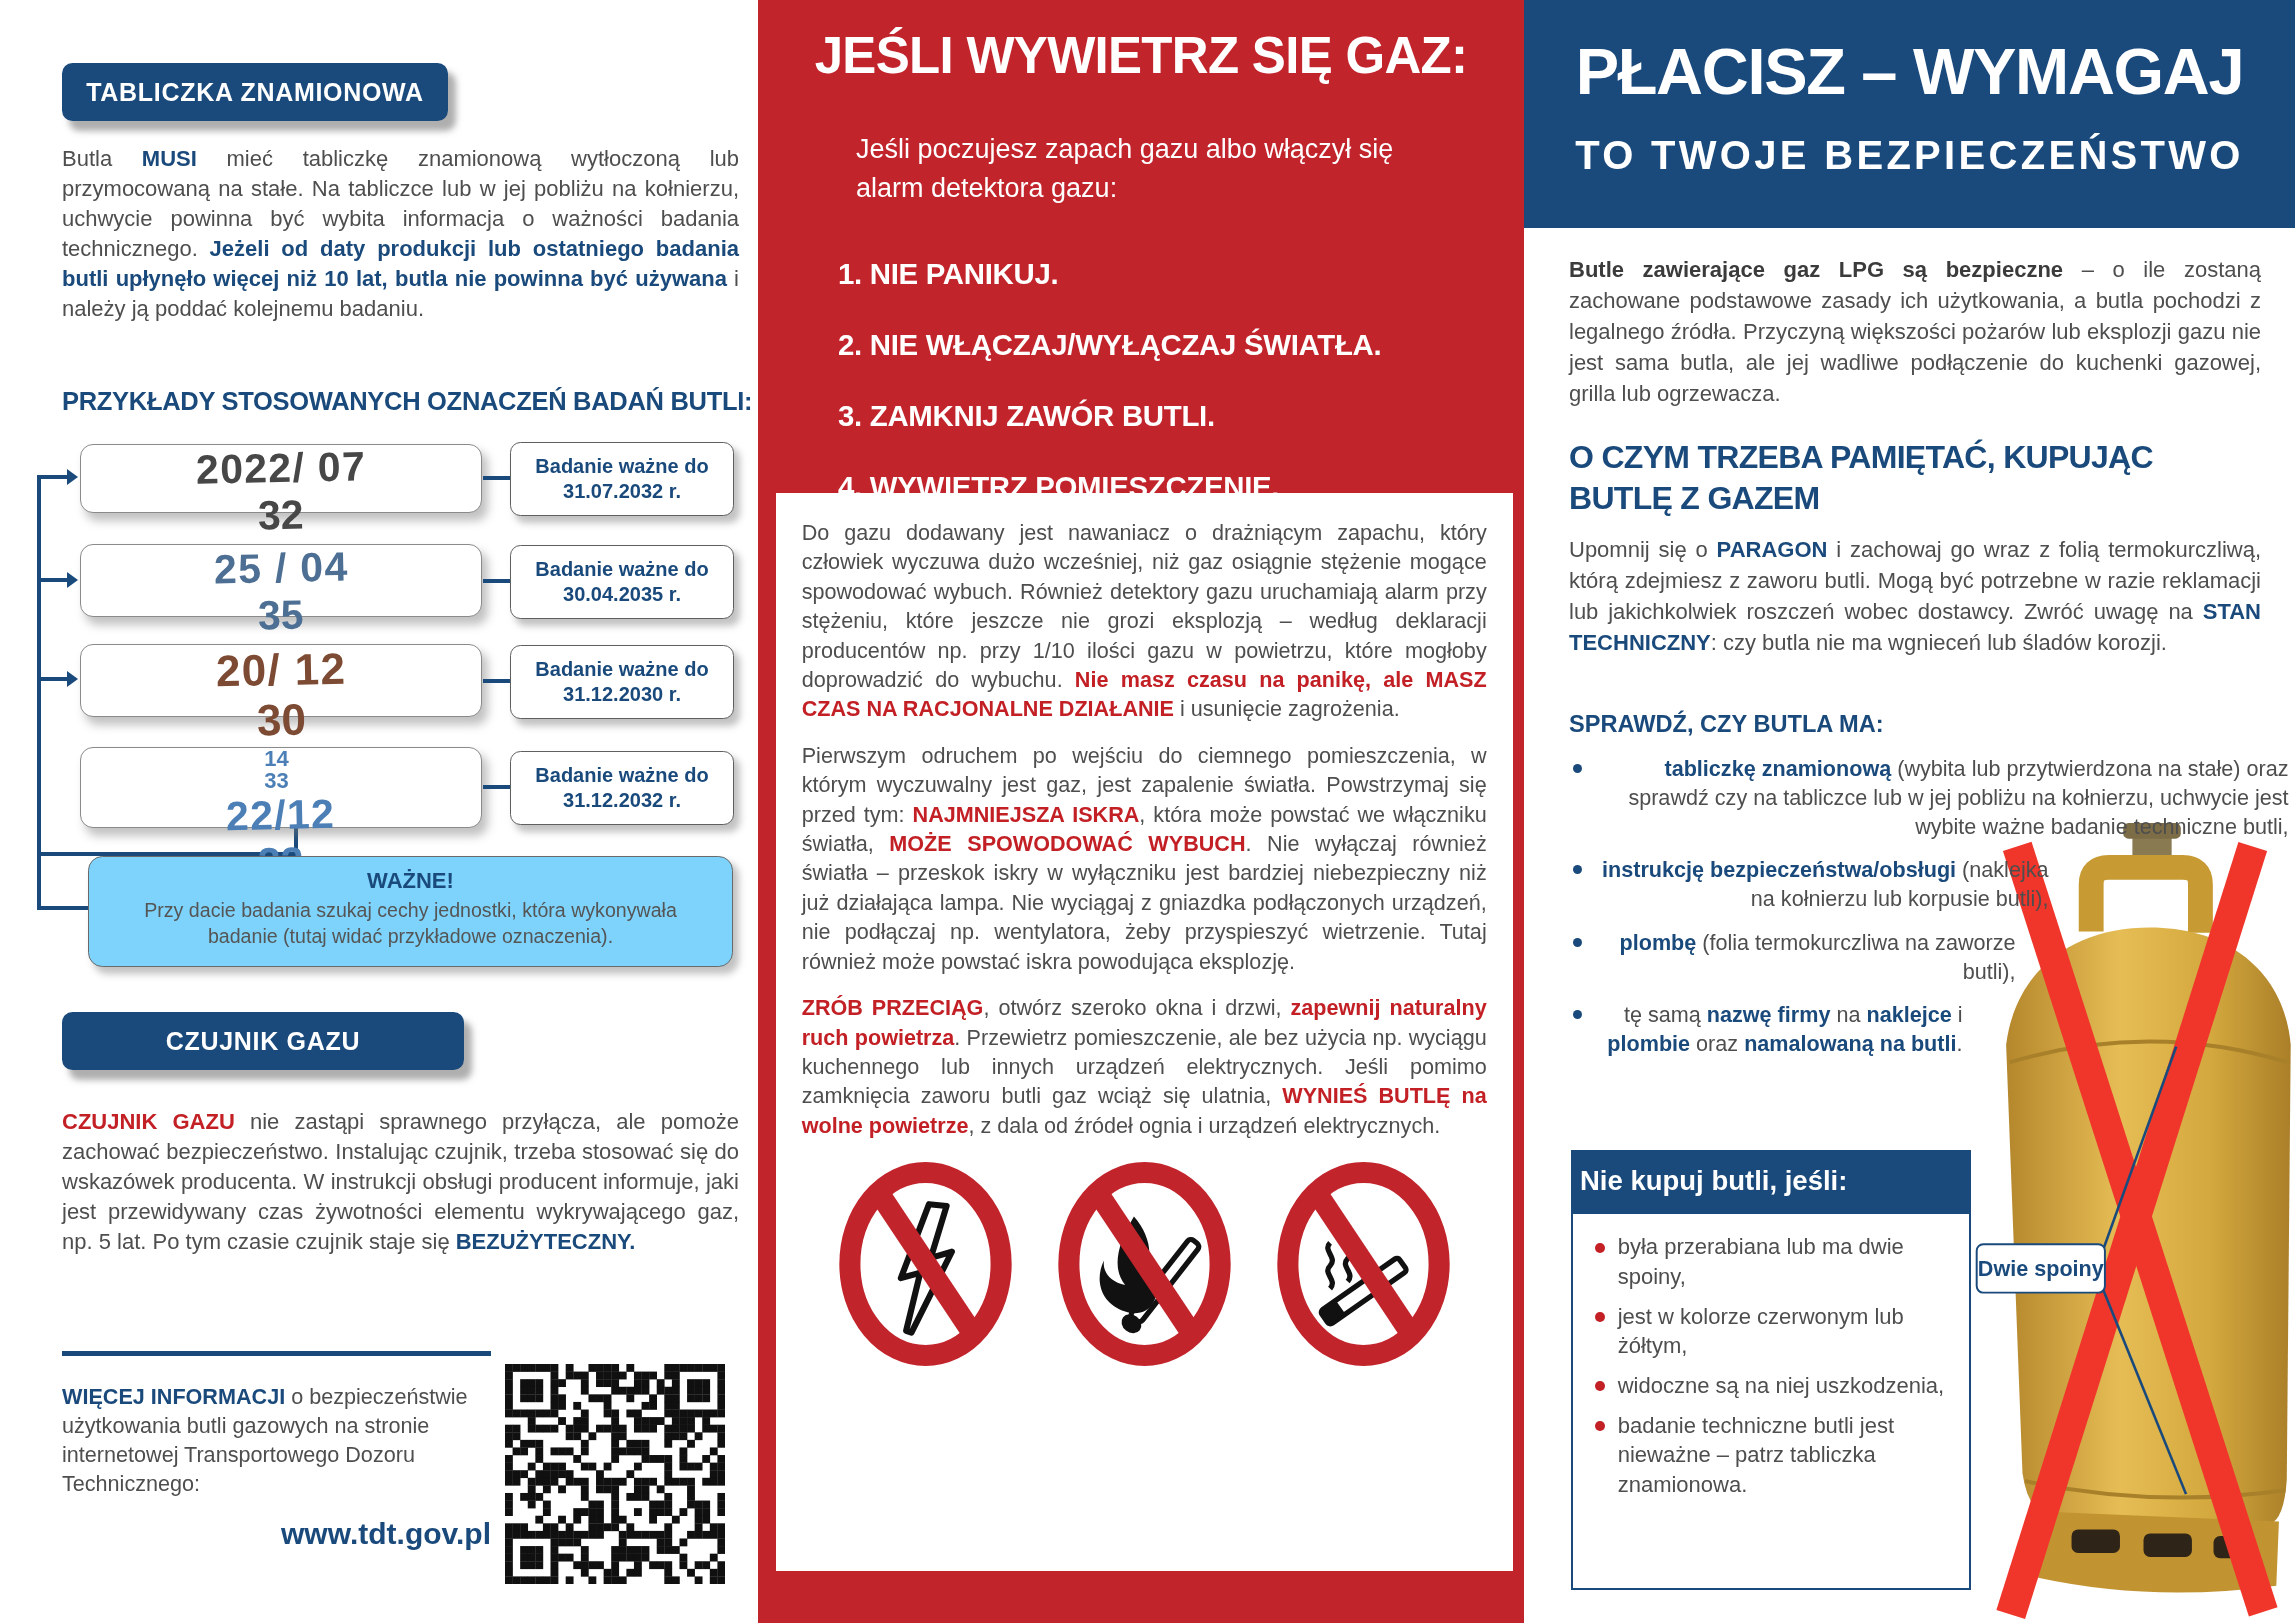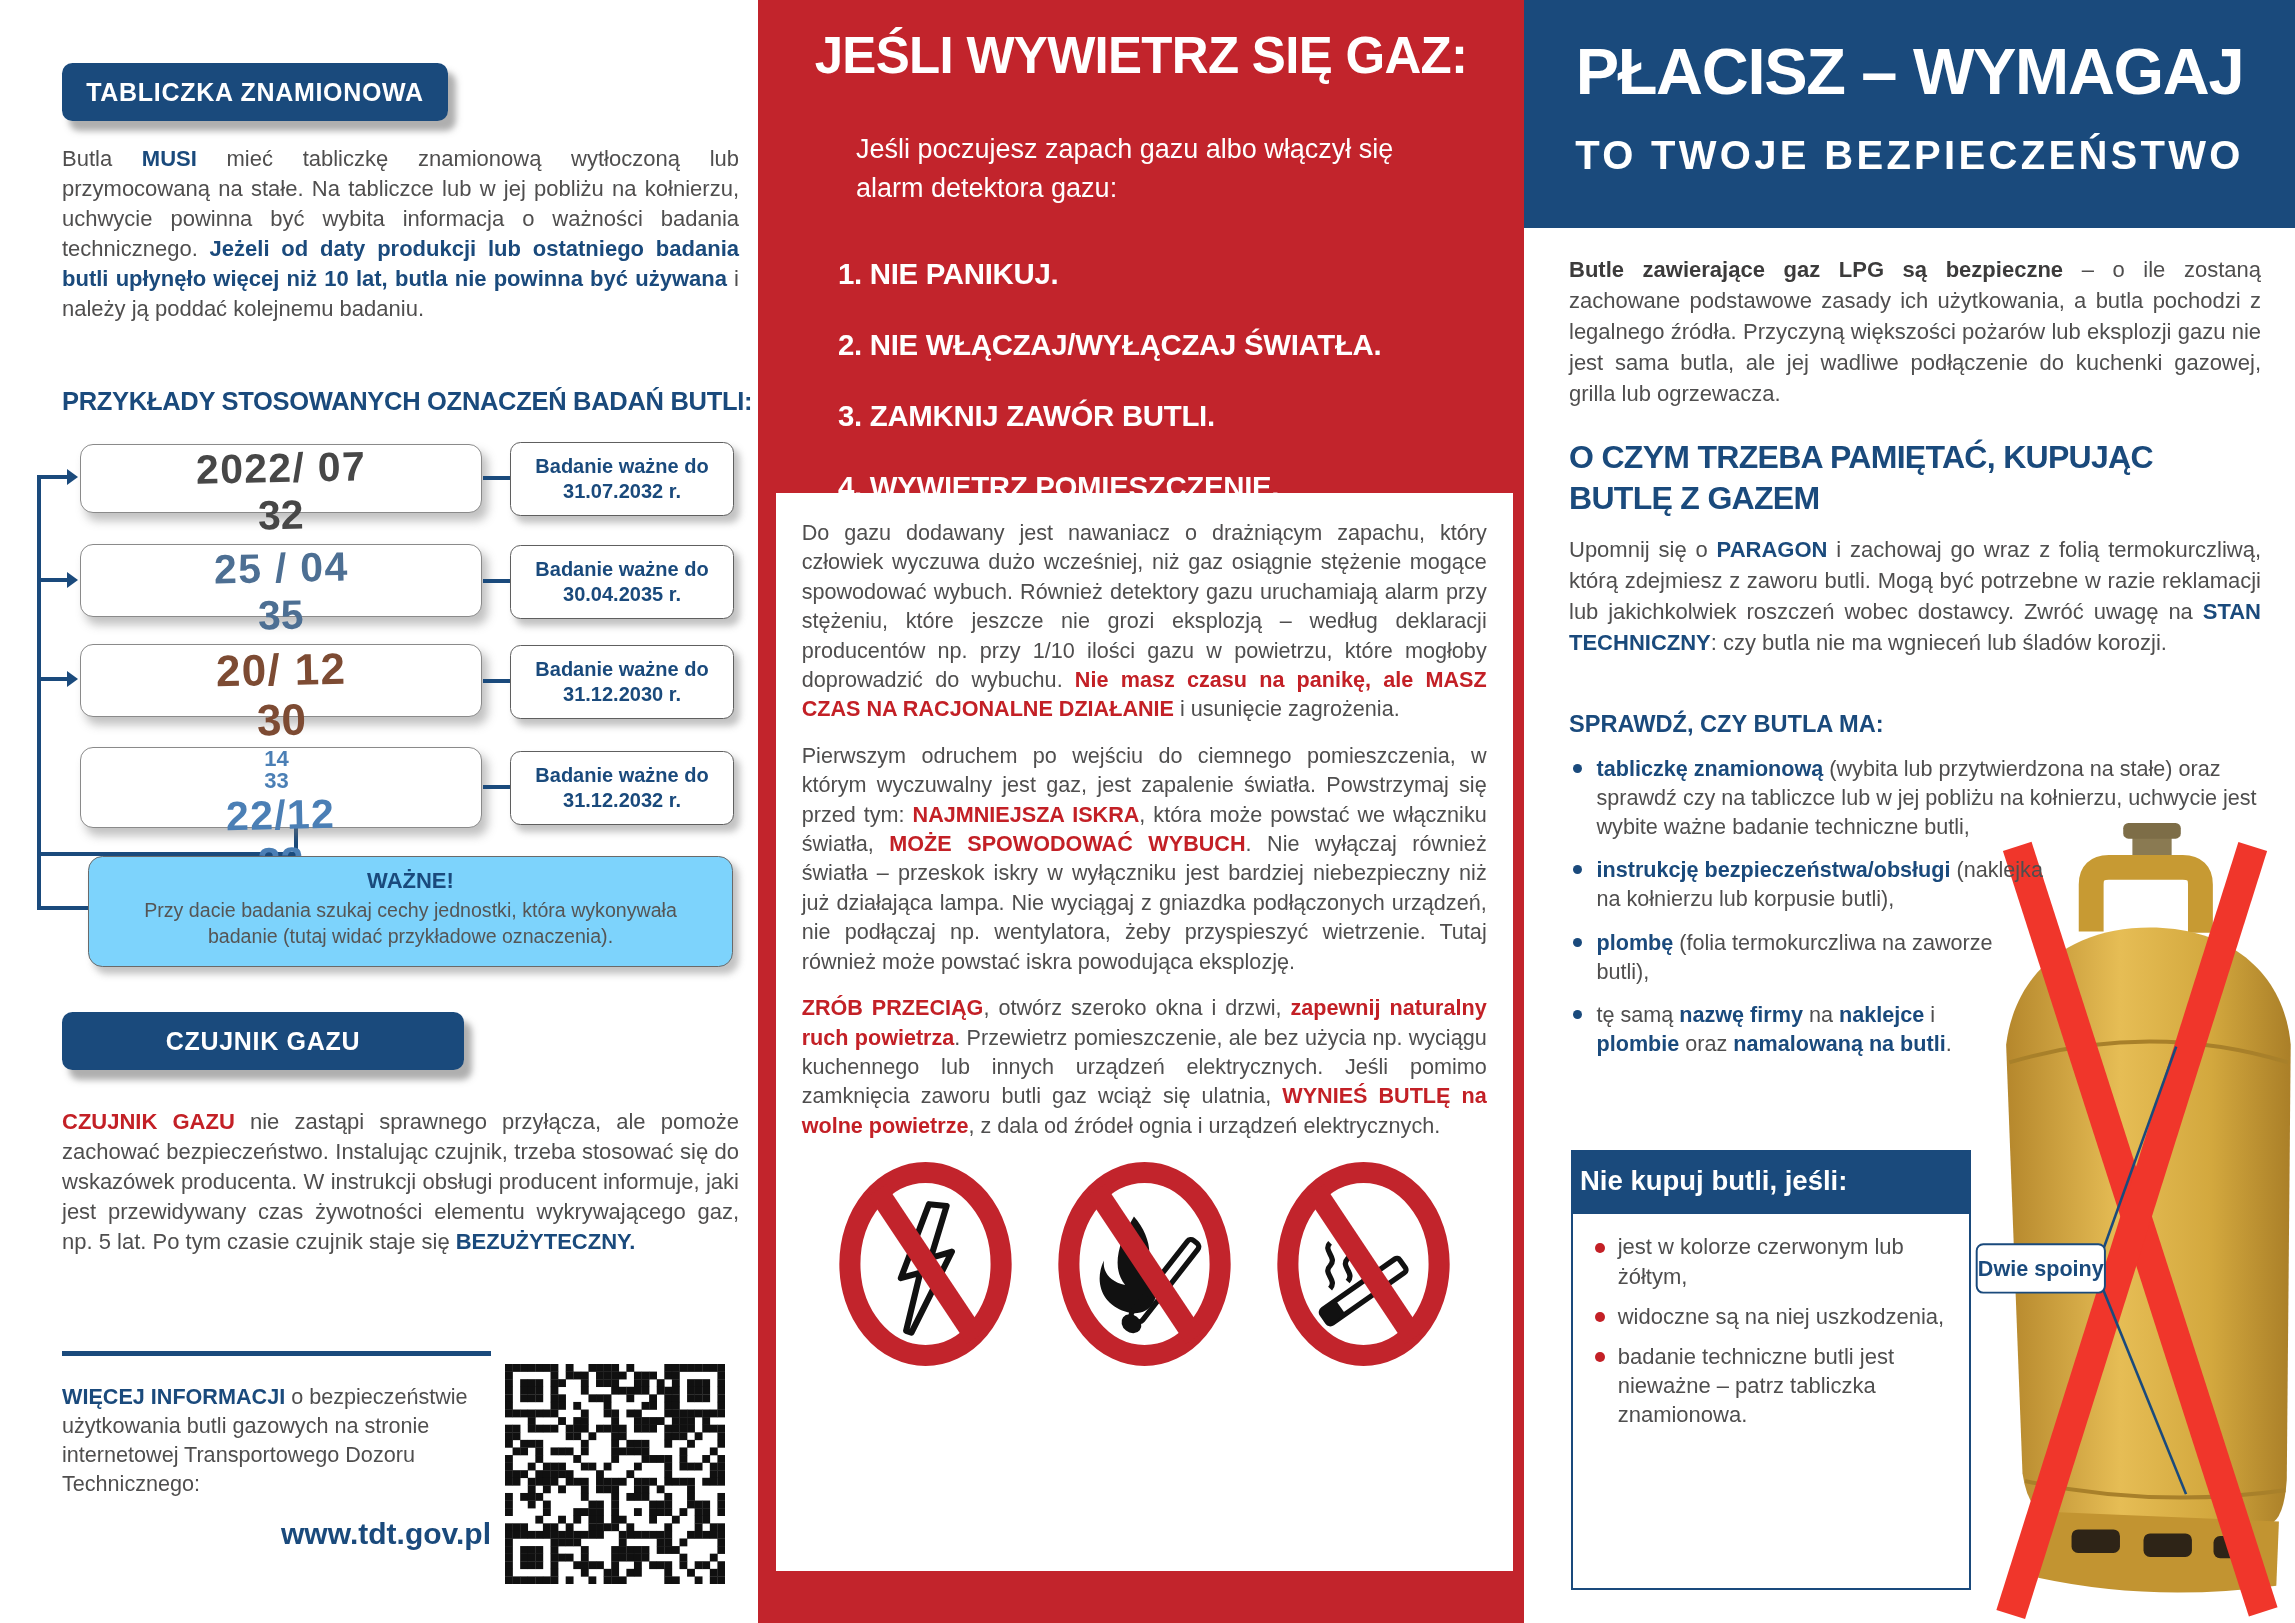--- a/index.html
+++ b/index.html
@@ -709,31 +709,32 @@
     </svg>
 
     <p class="para justify abs" style="left:1569px;top:254px;width:692px;margin:0;line-height:31px;"><span class="b-dark">Butle zawierające gaz LPG są bezpieczne</span><span> – o ile zostaną zachowane podstawowe zasady ich użytkowania, a butla pochodzi z legalnego źródła. Przyczyną większości pożarów lub eksplozji gazu nie jest sama butla, ale jej wadliwe podłączenie do kuchenki gazowej, grilla lub ogrzewacza.</span></p>
 
     <h2 class="r-heading abs" style="left:1569px;top:437px;width:674px;margin:0;">O CZYM TRZEBA PAMIĘTAĆ, KUPUJĄC BUTLĘ Z GAZEM</h2>
 
     <p class="para justify abs" style="left:1569px;top:534px;width:692px;margin:0;line-height:31px;"><span>Upomnij się o </span><span class="b-navy">PARAGON</span><span> i zachowaj go wraz z folią termokurczliwą, którą zdejmiesz z zaworu butli. Mogą być potrzebne w razie reklamacji lub jakichkolwiek roszczeń wobec dostawcy. Zwróć uwagę na </span><span class="b-navy">STAN TECHNICZNY</span><span>: czy butla nie ma wgnieceń lub śladów korozji.</span></p>
 
     <h3 class="r-sub abs" style="left:1569px;top:711px;margin:0;">SPRAWDŹ, CZY BUTLA MA:</h3>
 
-    <ul class="checklist abs" style="left:1569px;top:754px;width:692px;">
+    <ul class="checklist abs" style="left:1569px;top:754px;width:692px;text-align:right;">
       <li style="width:692px;"><span class="b-navy">tabliczkę znamionową </span><span>(wybita lub przytwierdzona na stałe) oraz sprawdź czy na tabliczce lub w jej pobliżu na kołnierzu, uchwycie jest wybite ważne badanie techniczne butli,</span></li>
       <li style="width:452px;"><span class="b-navy">instrukcję bezpieczeństwa/obsługi </span><span>(naklejka na kołnierzu lub korpusie butli),</span></li>
       <li style="width:419px;"><span class="b-navy">plombę </span><span>(folia termokurczliwa na zaworze butli),</span></li>
       <li style="width:366px;"><span>tę samą </span><span class="b-navy">nazwę firmy</span><span> na </span><span class="b-navy">naklejce</span><span> i </span><span class="b-navy">plombie</span><span> oraz </span><span class="b-navy">namalowaną na butli</span><span>.</span></li>
     </ul>
 
     <div class="nk">
       <div class="nk-head">Nie kupuj butli, jeśli:</div>
       <div class="nk-body">
         <ul>
+          <li>była przerabiana lub ma dwie spoiny,</li>
           <li>jest w kolorze czerwonym lub żółtym,</li>
           <li>widoczne są na niej uszkodzenia,</li>
           <li>badanie techniczne butli jest nieważne – patrz tabliczka znamionowa.</li>
         </ul>
       </div>
     </div>
   </section>
 </div>
 
 

